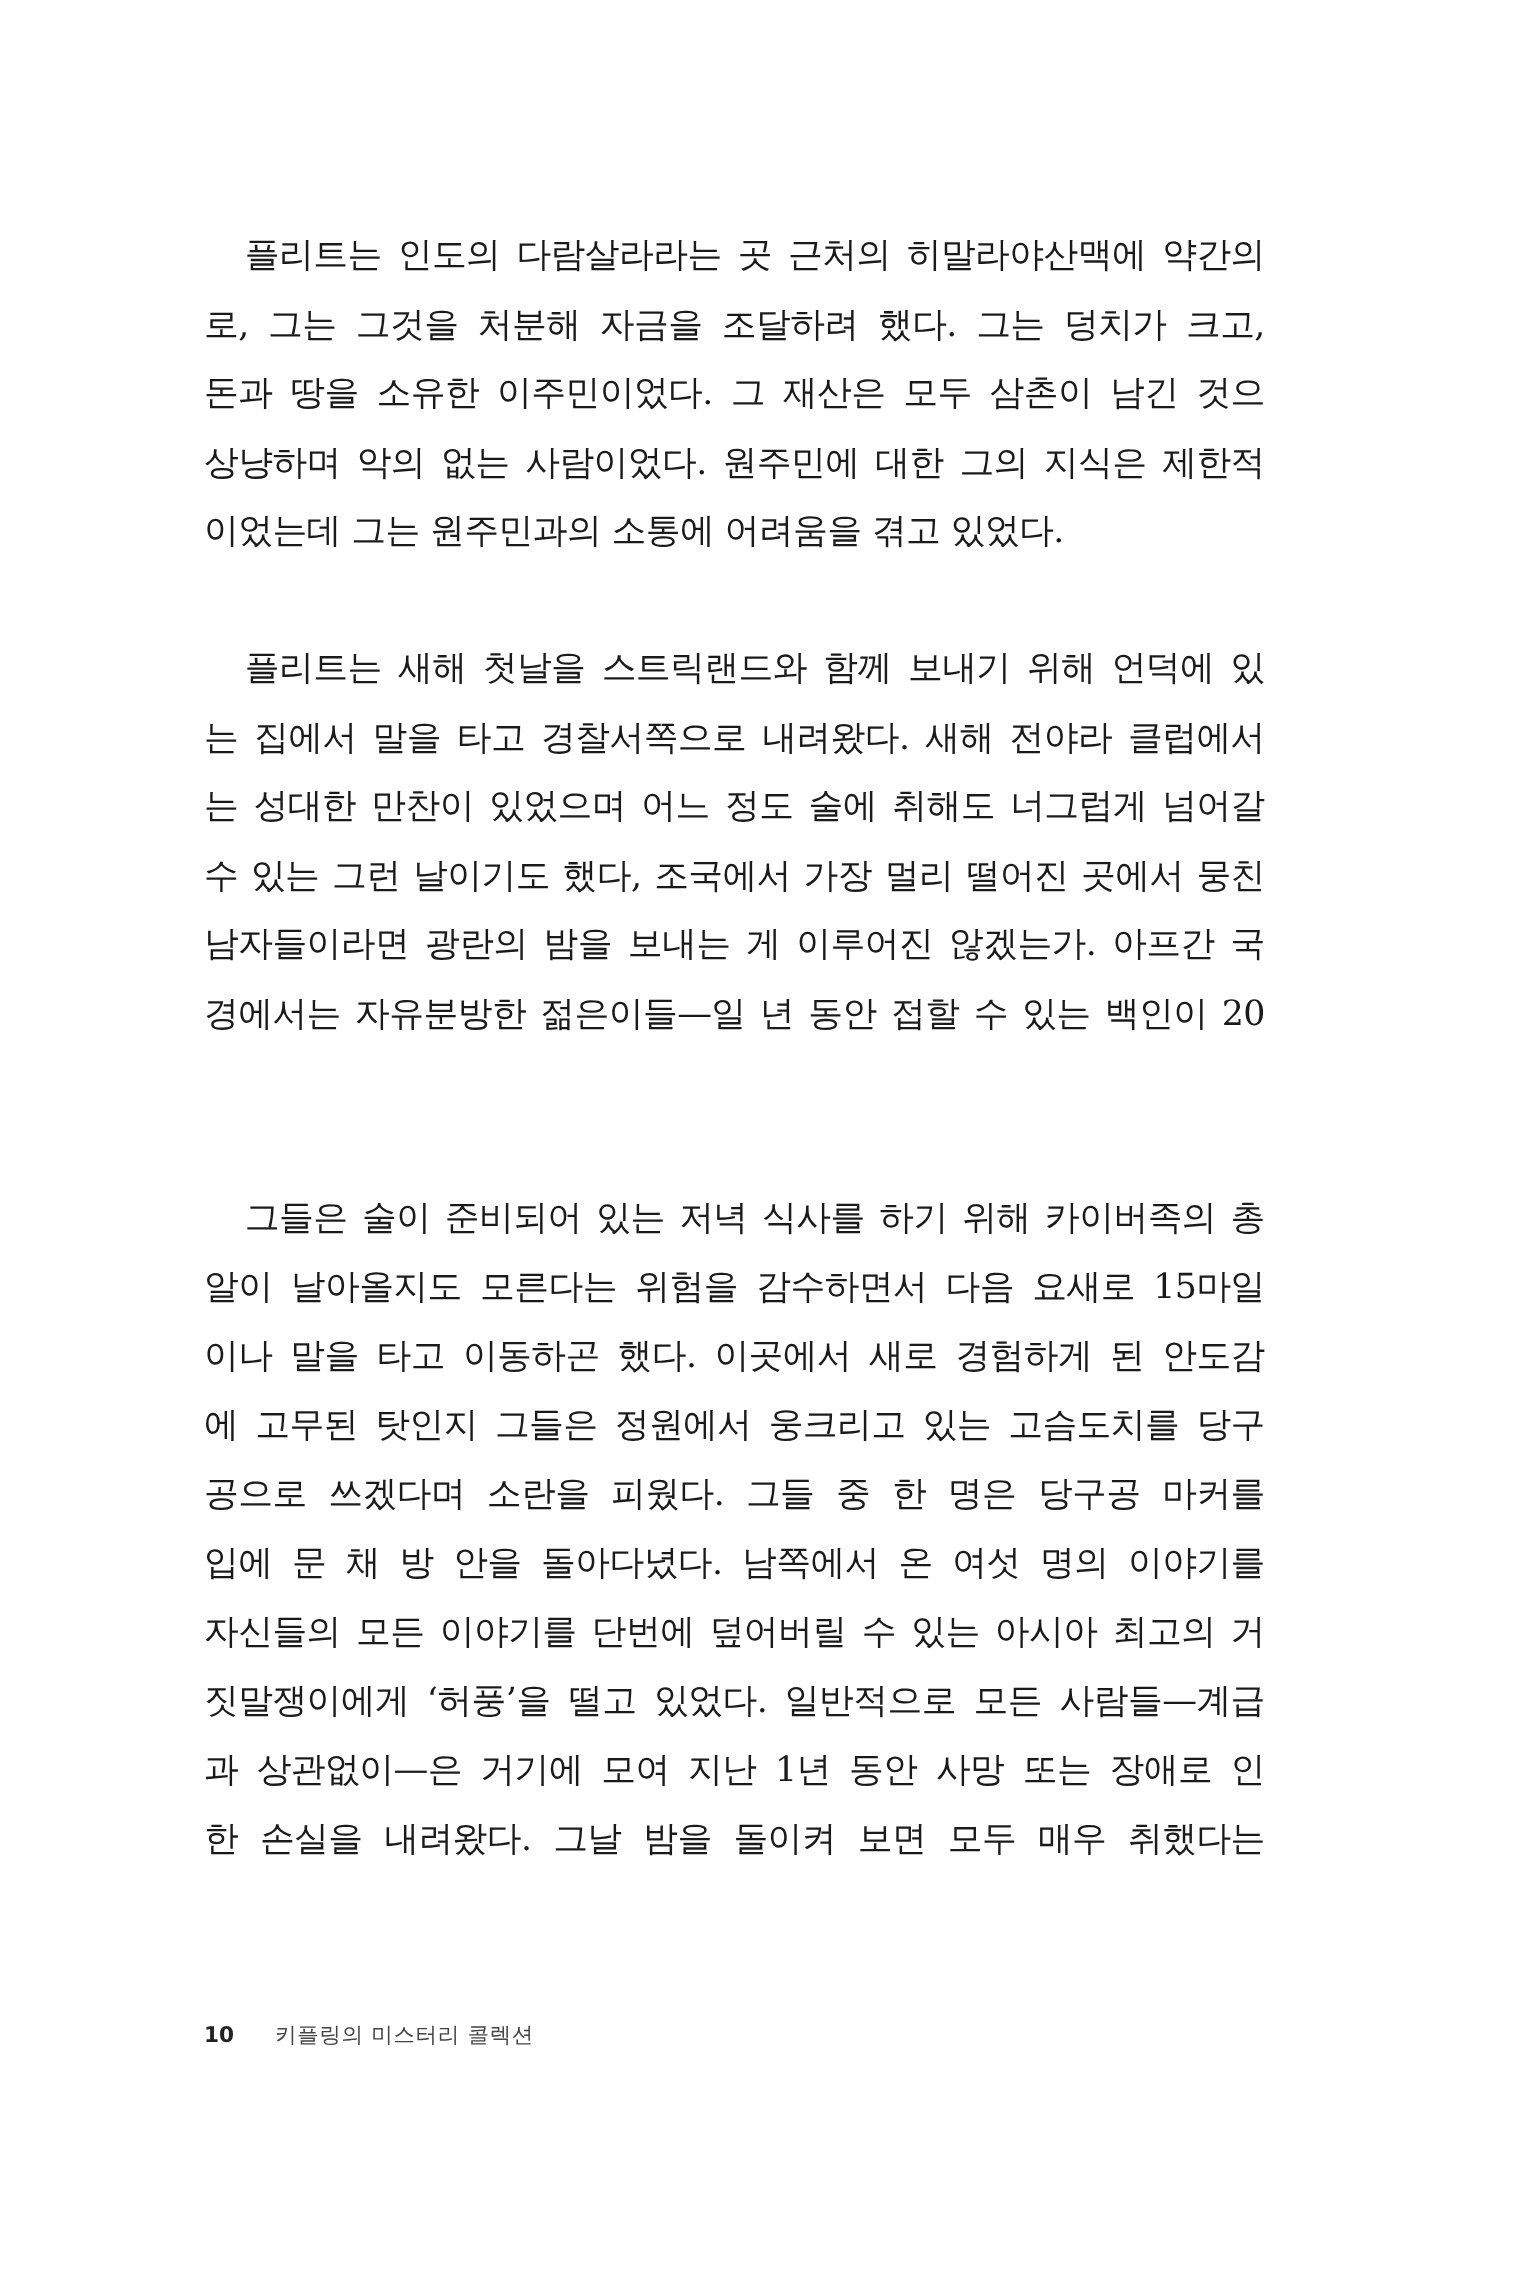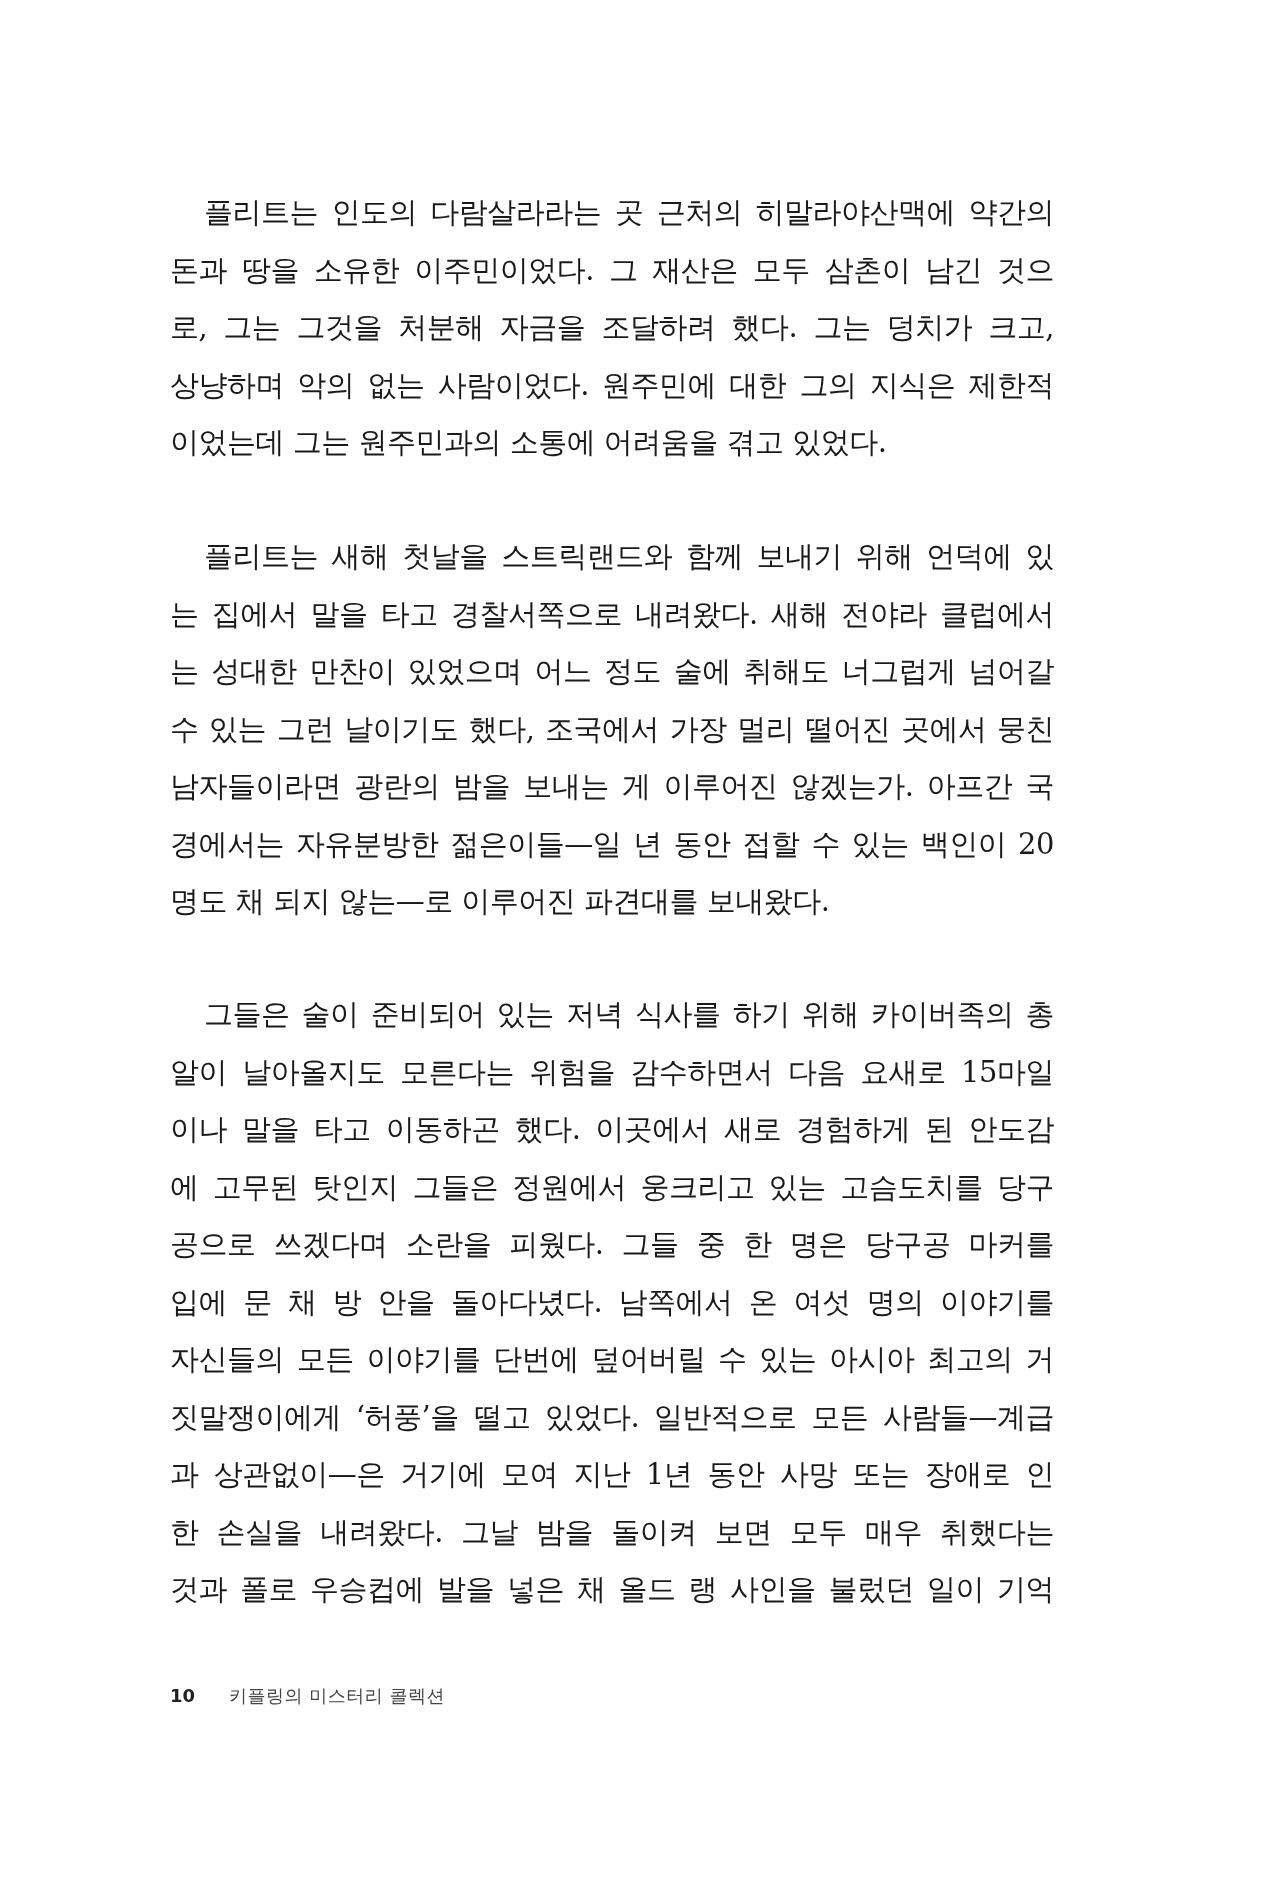--- a/index.html
+++ b/index.html
@@ -22,48 +22,46 @@
   .footer .title { color: #444; letter-spacing: 0.5px; }
 </style>
 </head>
 <body>
 
 <div class="page">
   <div class="body-text">
 
     <div class="para" id="p1">
       <div class="line indent">플리트는 인도의 다람살라라는 곳 근처의 히말라야산맥에 약간의</div>
+      <div class="line">로, 그는 그것을 처분해 자금을 조달하려 했다. 그는 덩치가 크고,</div>
       <div class="line">돈과 땅을 소유한 이주민이었다. 그 재산은 모두 삼촌이 남긴 것으</div>
-      <div class="line">로, 그는 그것을 처분해 자금을 조달하려 했다. 그는 덩치가 크고,</div>
       <div class="line">상냥하며 악의 없는 사람이었다. 원주민에 대한 그의 지식은 제한적</div>
       <div class="line last">이었는데 그는 원주민과의 소통에 어려움을 겪고 있었다.</div>
     </div>
 
     <div class="para" id="p2">
       <div class="line indent">플리트는 새해 첫날을 스트릭랜드와 함께 보내기 위해 언덕에 있</div>
       <div class="line">는 집에서 말을 타고 경찰서쪽으로 내려왔다. 새해 전야라 클럽에서</div>
       <div class="line">는 성대한 만찬이 있었으며 어느 정도 술에 취해도 너그럽게 넘어갈</div>
       <div class="line">수 있는 그런 날이기도 했다, 조국에서 가장 멀리 떨어진 곳에서 뭉친</div>
       <div class="line">남자들이라면 광란의 밤을 보내는 게 이루어진 않겠는가. 아프간 국</div>
       <div class="line">경에서는 자유분방한 젊은이들—일 년 동안 접할 수 있는 백인이 20</div>
-      <div class="line last">명도 채 되지 않는—로 이루어진 파견대를 보내왔다.</div>
     </div>
 
     <div class="para" id="p3">
       <div class="line indent">그들은 술이 준비되어 있는 저녁 식사를 하기 위해 카이버족의 총</div>
       <div class="line">알이 날아올지도 모른다는 위험을 감수하면서 다음 요새로 15마일</div>
       <div class="line">이나 말을 타고 이동하곤 했다. 이곳에서 새로 경험하게 된 안도감</div>
       <div class="line">에 고무된 탓인지 그들은 정원에서 웅크리고 있는 고슴도치를 당구</div>
       <div class="line">공으로 쓰겠다며 소란을 피웠다. 그들 중 한 명은 당구공 마커를</div>
       <div class="line">입에 문 채 방 안을 돌아다녔다. 남쪽에서 온 여섯 명의 이야기를</div>
       <div class="line">자신들의 모든 이야기를 단번에 덮어버릴 수 있는 아시아 최고의 거</div>
       <div class="line">짓말쟁이에게 ‘허풍’을 떨고 있었다. 일반적으로 모든 사람들—계급</div>
       <div class="line">과 상관없이—은 거기에  모여 지난 1년 동안 사망 또는 장애로 인</div>
       <div class="line">한 손실을 내려왔다. 그날 밤을 돌이켜 보면 모두 매우 취했다는</div>
-      <div class="line">것과 폴로 우승컵에 발을 넣은 채 올드 랭 사인을 불렀던 일이 기억</div>
     </div>
 
   </div>
 
   <div class="footer">
     <span class="num">10</span>
     <span class="title">키플링의 미스터리 콜렉션</span>
   </div>
 </div>
 

